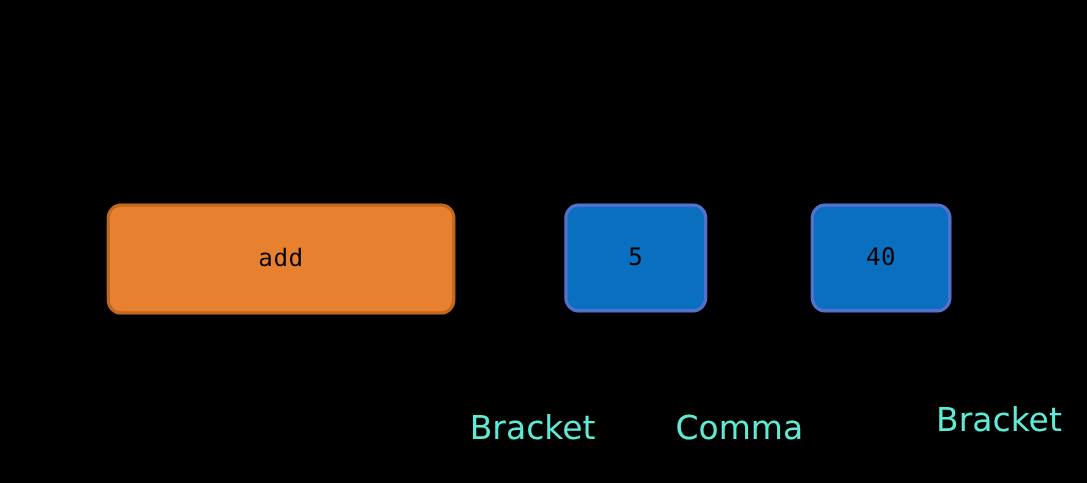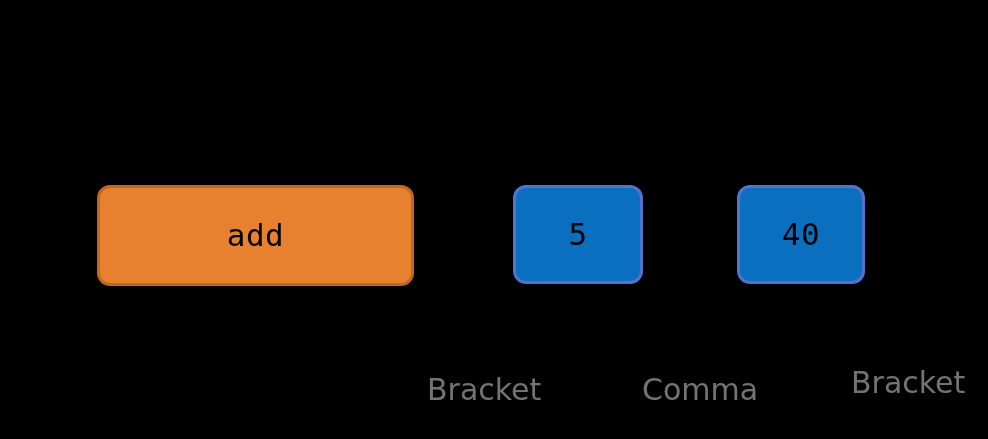--- a/index.html
+++ b/index.html
@@ -20,21 +20,21 @@
   .node {
     position: absolute;
     box-sizing: border-box;
     display: flex;
     align-items: center;
     justify-content: center;
     border-radius: 13px;
     border-style: solid;
     border-width: 3px;
     font-family: "DejaVu Sans Mono", monospace;
-    font-size: 31px;
+    font-size: 22px;
     line-height: 1;
     color: #000000;
     letter-spacing: 0.5px;
   }
   .node-func {
     left: 97px;
     top: 185px;
     width: 317px;
     height: 101px;
     background: #E8812F;
@@ -54,31 +54,30 @@
     width: 128px;
     height: 99px;
     background: #0A6FBF;
     border-color: #5571CE;
   }
   .token-label {
     position: absolute;
     font-family: "DejaVu Sans", sans-serif;
     font-size: 30px;
     line-height: 1;
-    color: #737373;
+    color: #5eead4;
     white-space: nowrap;
   }
   .token-bracket-open {
     left: 427px;
     top: 375px;
   }
   .token-comma {
     left: 614px;
     top: 375px;
-    margin-left: 28px;
   }
   .token-bracket-close {
     left: 851px;
     top: 368px;
   }
 </style>
 </head>
 <body>
 
 <div id="stage">

